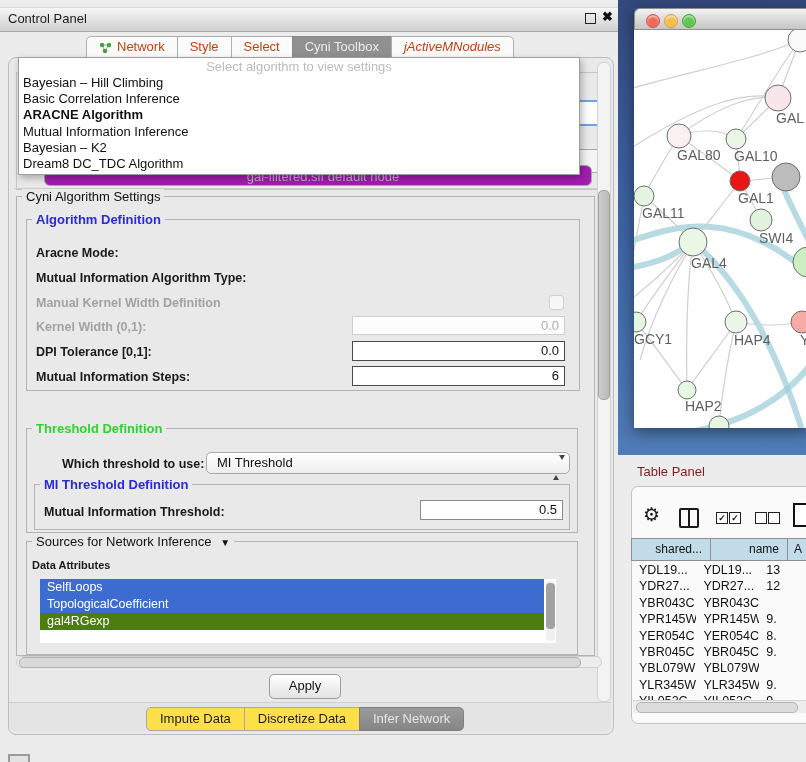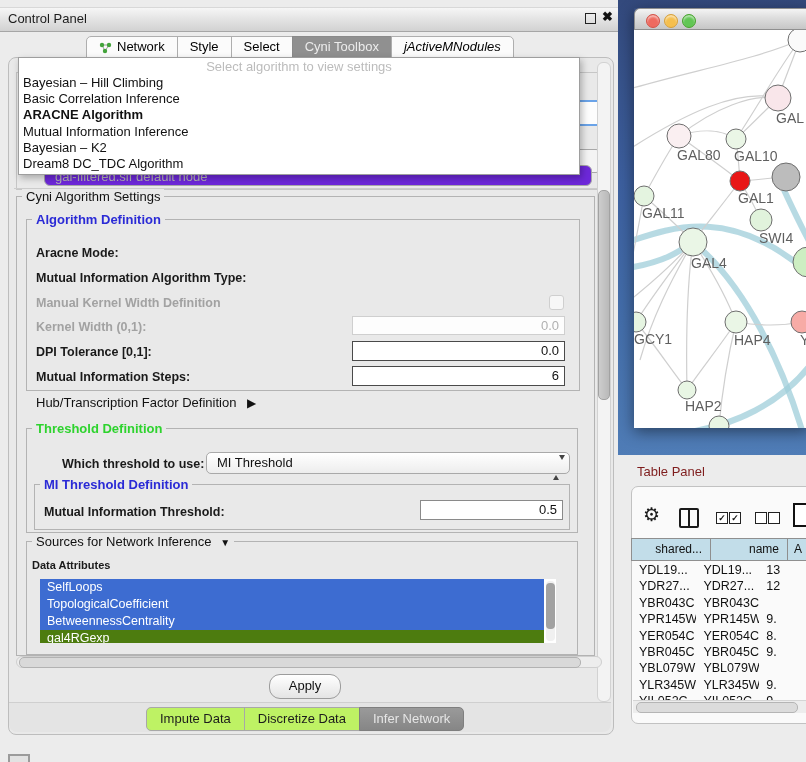--- a/index.html
+++ b/index.html
@@ -9,40 +9,40 @@
 
   
   .cp-titlebar{left:0;top:7px;width:618px;height:23px;
     background:linear-gradient(180deg,#f6f6f6 0%,#e3e3e3 50%,#d2d2d2 100%);
     border-top:1px solid #d8d8d8;border-bottom:1px solid #a6a6a6;}
   .cp-title{left:8px;top:11px;font-size:13px;color:#1c1c1c;}
   .float-icon{left:585px;top:13px;width:9px;height:9px;border:1.5px solid #222;background:transparent;}
   .close-icon{left:602px;top:10px;font-size:13px;font-weight:bold;color:#111;line-height:13px;}
 
   .tabbar{top:36px;left:86px;height:22px;display:flex;}
-  .tab{height:20px;line-height:20px;padding:0 12px;font-size:13px;color:#000000;
+  .tab{height:20px;line-height:20px;padding:0 12px;font-size:13px;color:#c2410c;
     background:#fbfbfb;border:1px solid #aeaeae;margin-left:-1px;display:flex;align-items:center;gap:5px;}
   .tab:first-child{border-radius:5px 0 0 0;margin-left:0;}
   .tab:last-child{border-radius:0 5px 0 0;font-style:italic;}
   .tab.sel{background:#909090;color:#ececec;border-color:#8a8a8a;}
 
   .cp-body{left:8px;top:57px;width:604px;height:676px;background:#e9e9e9;
     border:1px solid #bdbdbd;border-radius:8px;}
   .bottomstrip{left:9px;top:703px;width:602px;height:29px;background:#e4e4e4;border-radius:0 0 8px 8px;}
   .hr2{left:9px;top:702px;width:602px;height:1px;background:#cfcfcf;}
 
   .vtrack{left:597px;top:62px;width:12px;height:638px;background:#f3f3f3;border:1px solid #d2d2d2;border-radius:6px;}
   .vthumb{left:598px;top:190px;width:10px;height:208px;background:linear-gradient(90deg,#cdcdcd,#b9b9b9);border:1px solid #a2a2a2;border-radius:5px;}
 
   
   .frag-box{left:16px;top:72px;width:586px;height:116px;border:1px solid #c6c6c6;background:#e9e9e9;}
   .frag-combo-blue{left:500px;top:100px;width:102px;height:22px;border:2px solid #6aa3e8;border-radius:7px;background:#fdfdfd;}
   .frag-combo2{left:496px;top:149px;width:104px;height:22px;border:1px solid #a8a8a8;border-radius:6px;background:#f4f4f4;}
-  .frag-galcombo{left:44px;top:165px;width:548px;height:21px;border:1px solid #a8a8a8;border-radius:6px;background:#6d28d9;
-    font-size:13px;line-height:21px;color:#b4b4b4;padding-left:10px;box-sizing:border-box;overflow:hidden;white-space:nowrap;}
+  .frag-galcombo{left:44px;top:165px;width:548px;height:21px;border:1px solid #a8a8a8;border-radius:6px;background:#a21caf;
+    font-size:13px;line-height:21px;color:#b4b4b4;padding-left:10px;box-sizing:border-box;overflow:hidden;white-space:nowrap;text-align:center;}
   .hr1{left:14px;top:188px;width:584px;height:1px;background:#cccccc;}
 
   
   .popup{left:18px;top:57px;width:560px;height:116px;background:#fff;border:1px solid #9e9e9e;
     box-shadow:2px 3px 7px rgba(0,0,0,.28);z-index:60;}
   .popup .ph{text-align:center;color:#bcbcbc;font-size:13px;height:16px;line-height:16px;margin-top:1px;}
   .popup .it{font-size:13px;color:#111;height:16.2px;line-height:16.2px;padding-left:4px;white-space:nowrap;}
   .popup .it.b{font-weight:bold;}
 
   
@@ -62,25 +62,25 @@
   .ck{width:13px;height:13px;border:1.5px solid #cfcfcf;border-radius:3px;background:#f7f7f7;}
 
   .attr-list{left:40px;top:579px;width:516px;height:64px;background:#fff;overflow:hidden;}
   .attr-it{height:17px;line-height:17px;font-size:12.5px;color:#fff;padding-left:7px;width:497px;}
   .alist-track{position:absolute;right:1px;top:2px;width:9px;height:60px;background:#f0f0f0;border-radius:4px;}
   .alist-thumb{position:absolute;right:1px;top:4px;width:9px;height:46px;background:#a2a2a2;border-radius:4px;}
 
   .htrack{left:16px;top:656px;width:586px;height:12px;background:#ededed;border:1px solid #cfcfcf;border-radius:6px;box-sizing:border-box;}
   .hthumb{left:19px;top:657px;width:560px;height:9px;background:#d9d9d9;border:1px solid #b2b2b2;border-radius:5px;}
 
-  .apply{left:269px;top:674px;width:70px;height:23px;border:1px solid #9c9c9c;border-radius:11px;
+  .apply{left:269px;top:674px;width:70px;height:23px;border:1px solid #9c9c9c;border-radius:5px;
     background:linear-gradient(180deg,#ffffff,#e4e4e4);font-size:13px;color:#111;text-align:center;line-height:22px;}
 
   .btabbar{top:707px;left:146px;height:24px;display:flex;}
-  .btab{height:22px;line-height:22px;padding:0 13px;font-size:13px;color:#1c1c1c;background:#bef264;
+  .btab{height:22px;line-height:22px;padding:0 13px;font-size:13px;color:#1c1c1c;background:#fde047;
     border:1px solid #a8a8a8;margin-left:-1px;}
   .btab:first-child{border-radius:5px 0 0 5px;margin-left:0;}
   .btab:last-child{border-radius:0 5px 5px 0;}
   .btab.sel{background:linear-gradient(180deg,#9a9a9a,#868686);color:#e6e6e6;border-color:#7f7f7f;}
 
   
   .desktop{left:618px;top:0;width:188px;height:455px;
     background:linear-gradient(180deg,#33497c 0%,#3c5f9e 40%,#436da9 70%,#4f7cb6 100%);}
   .net-window{left:634px;top:8px;width:175px;height:420px;box-shadow:0 4px 14px rgba(0,0,0,.45);}
   .net-titlebar{left:0;top:0;width:175px;height:22px;border-radius:6px 0 0 0;
@@ -185,24 +185,20 @@
 
   <div class="abs lbl dis" style="left:36px;top:320px;">Kernel Width (0,1):</div>
   <div class="abs tfield dis" style="left:352px;top:316px;width:213px;height:19px;line-height:17px;">0.0</div>
 
   <div class="abs lbl" style="left:36px;top:345px;">DPI Tolerance [0,1]:</div>
   <div class="abs tfield en" style="left:352px;top:341px;width:213px;height:20px;line-height:17px;">0.0</div>
 
   <div class="abs lbl" style="left:36px;top:370px;">Mutual Information Steps:</div>
   <div class="abs tfield en" style="left:352px;top:366px;width:213px;height:20px;line-height:17px;">6</div>
 
-  <div class="abs" style="left:36px;top:395px;font-size:13px;color:#111;">
-    <span>Hub/Transcription Factor Definition</span>
-    <span style="font-size:12px;margin-left:7px;">▶</span>
-  </div>
 
   <div class="abs fs" style="left:26px;top:428px;width:550px;height:103px;"></div>
   <div class="abs fs-label" style="left:32px;top:421px;color:#2ed32e;font-weight:bold;">Threshold Definition</div>
 
   <div class="abs lbl" style="left:62px;top:457px;">Which threshold to use:</div>
   <div class="abs combo" style="left:206px;top:452px;width:364px;height:22px;">
     <span>MI Threshold</span>
     <span class="spin"><span class="u"></span><span class="d"></span></span>
   </div>
 
@@ -214,21 +210,20 @@
   <div class="abs fs" style="left:26px;top:541px;width:550px;height:112px;"></div>
   <div class="abs fs-label" style="left:32px;top:534px;color:#111;">
     <span>Sources for Network Inference</span>
     <span style="font-size:10px;margin-left:5px;">▼</span>
   </div>
   <div class="abs lbl" style="left:32px;top:559px;font-size:11px;">Data Attributes</div>
 
   <div class="abs attr-list" id="attr-list">
     <div class="attr-it" style="background: rgb(61, 108, 209);">SelfLoops</div>
       <div class="attr-it" style="background: rgb(61, 108, 209);">TopologicalCoefficient</div>
-      <div class="attr-it" style="background: rgb(61, 108, 209);">BetweennessCentrality</div>
       <div class="attr-it" style="background: #4d7c0f;">gal4RGexp</div>
       <div class="alist-track"></div>
     <div class="alist-thumb"></div>
   </div>
 
   <div class="abs htrack"></div>
   <div class="abs hthumb"></div>
 
   <div class="abs apply">Apply</div>
 

